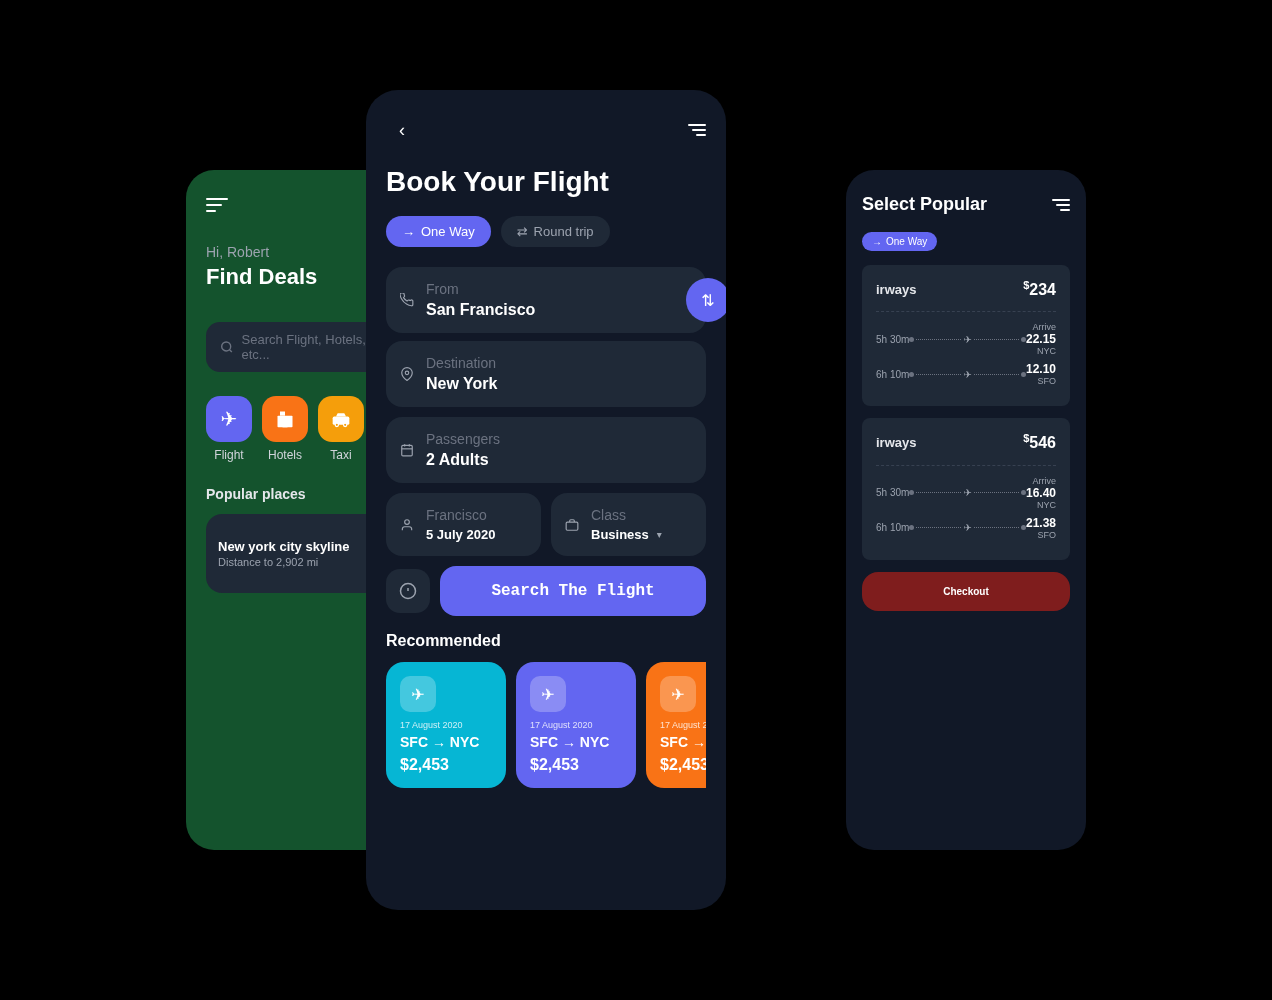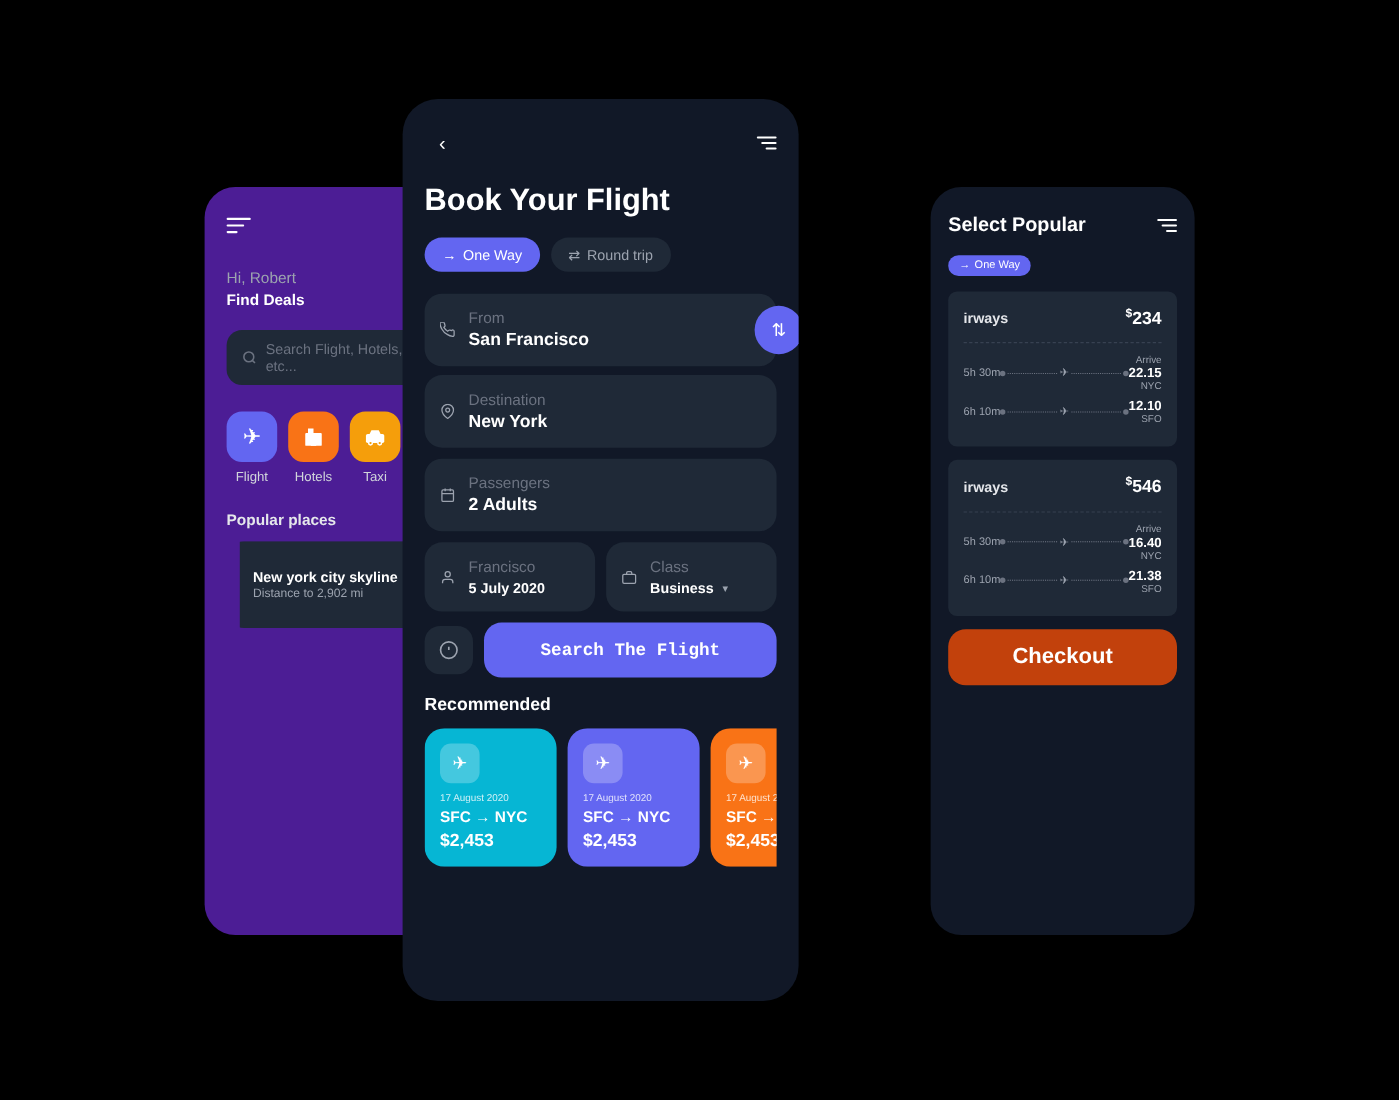--- a/index.html
+++ b/index.html
@@ -19,21 +19,21 @@
       height: 820px;
     }
 
     
     .screen-left {
       position: absolute;
       left: 0;
       top: 80px;
       width: 240px;
       height: 680px;
-      background: #4c1d95;
+      background: #14532d;
       border-radius: 28px;
       padding: 28px 20px;
       color: #fff;
       z-index: 1;
     }
     .hamburger {
       display: flex;
       flex-direction: column;
       gap: 4px;
       width: 22px;
@@ -41,21 +41,21 @@
     }
     .hamburger span {
       height: 2px;
       background: #fff;
       border-radius: 2px;
     }
     .hamburger span:nth-child(1) { width: 22px; }
     .hamburger span:nth-child(2) { width: 16px; }
     .hamburger span:nth-child(3) { width: 10px; }
     .greeting { color: #9ca3af; font-size: 14px; margin-bottom: 4px; }
-    .find-deals { font-size: 14px; font-weight: 700; margin-bottom: 20px; }
+    .find-deals { font-size: 22px; font-weight: 700; margin-bottom: 32px; }
     .search-bar {
       background: #1f2937;
       border-radius: 14px;
       padding: 10px 14px;
       display: flex;
       align-items: center;
       gap: 8px;
       margin-bottom: 24px;
     }
     .search-bar span { color: #6b7280; font-size: 13px; }
@@ -93,21 +93,20 @@
       width: 100%;
       height: 100%;
       background: 
         linear-gradient(180deg, #87ceeb 0%, #b0d4e8 30%, #c8dce8 45%, #4a90a4 50%, #2d6a82 60%, #1a4a5e 70%, #0d2e3c 85%, #0a2030 100%);
       position: relative;
       overflow: hidden;
     }
     .place-info {
       background: #1f2937;
       padding: 25px 12px;
-      margin-left: 12px;
     }
     .place-name { font-size: 13px; font-weight: 600; color: #fff; margin-bottom: 2px; }
     .place-dist { font-size: 11px; color: #9ca3af; }
 
     
     .screen-center {
       position: absolute;
       left: 180px;
       top: 0;
       width: 360px;
@@ -367,26 +366,26 @@
       flex: 1;
       height: 1px;
       border-top: 1px dotted #6b7280;
     }
     .plane-small { font-size: 10px; color: #9ca3af; }
     .flight-arrive { text-align: right; }
     .arrive-label { font-size: 9px; color: #9ca3af; }
     .arrive-time { font-size: 12px; font-weight: 600; }
     .arrive-city { font-size: 9px; color: #9ca3af; }
     .checkout-btn {
-      background: #c2410c;
+      background: #7f1d1d;
       color: #fff;
       border-radius: 16px;
       padding: 14px;
       text-align: center;
-      font-size: 20px;
+      font-size: 10px;
       font-weight: 700;
       margin-top: 8px;
     }
   </style>
 </head>
 <body>
 
 <div class="screens-container">
 
   <div class="screen-left">

